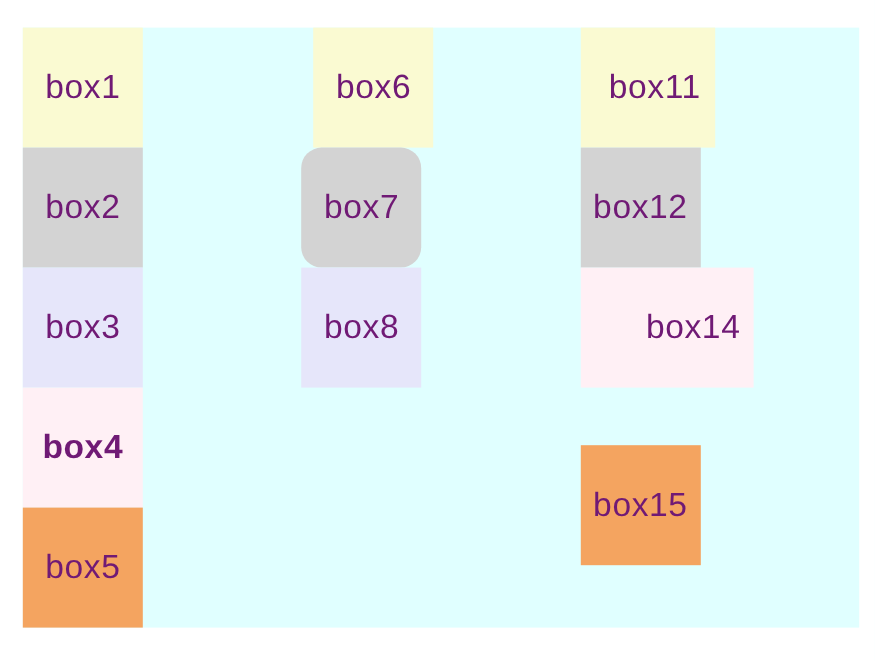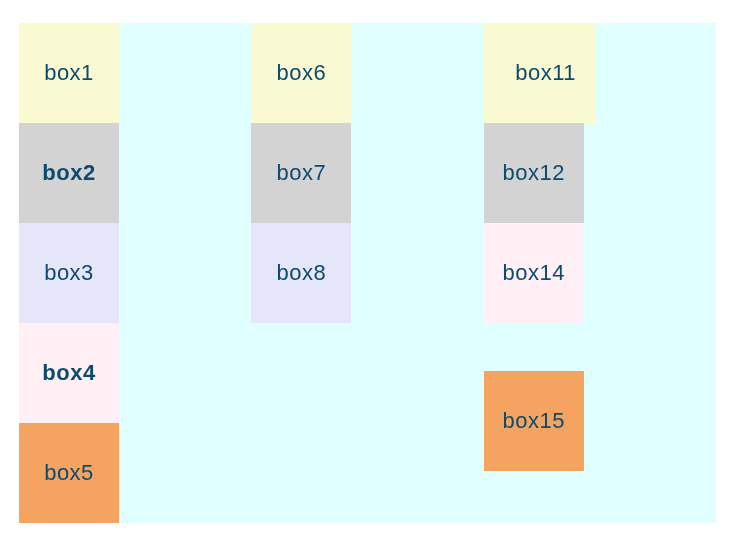--- a/index.html
+++ b/index.html
@@ -33,47 +33,47 @@
     display: flex;
     flex-direction: column;
     align-items: flex-start;
   }
   .box {
     width: 100px;
     height: 100px;
     display: flex;
     align-items: center;
     justify-content: center;
-    font-size: 22px;
-    color: #0c4a6e;
+    font-size: 28px;
+    color: #701a75;
     letter-spacing: 0.5px;
   }
 </style>
 </head>
 <body>
 
 <div class="stage" style="background-color: rgb(255, 255, 255);">
 
   <div class="boxes-container" style="background-color: rgb(224, 255, 255);">
 
     <div class="box-column">
       <div class="box" style="background-color: rgb(250, 250, 210);">box1</div>
-      <div class="box" style="background-color: rgb(211, 211, 211); font-weight: bold;">box2</div>
+      <div class="box" style="background-color: rgb(211, 211, 211);">box2</div>
       <div class="box" style="background-color: rgb(230, 230, 250);">box3</div>
       <div class="box" style="background-color: rgb(255, 240, 245); font-weight: bold;">box4</div>
       <div class="box" style="background-color: rgb(244, 164, 96);">box5</div>
     </div>
 
     <div class="box-column">
-      <div class="box" style="background-color: rgb(250, 250, 210);">box6</div>
-      <div class="box" style="background-color: rgb(211, 211, 211);">box7</div>
+      <div class="box" style="background-color: rgb(250, 250, 210); margin-left: 10px;">box6</div>
+      <div class="box" style="background-color: rgb(211, 211, 211); border-radius: 17px;">box7</div>
       <div class="box" style="background-color: rgb(230, 230, 250);">box8</div>
     </div>
 
     <div class="box-column">
       <div class="box" style="background-color: rgb(250, 250, 210); padding-left: 12px;">box11</div>
       <div class="box" style="background-color: rgb(211, 211, 211);">box12</div>
-      <div class="box" style="background-color: rgb(255, 240, 245);">box14</div>
+      <div class="box" style="background-color: rgb(255, 240, 245); padding-left: 44px;">box14</div>
       <div class="box" style="background-color: rgb(244, 164, 96); margin-top: 48px;">box15</div>
     </div>
 
   </div>
 </div>
 
 </body></html>

